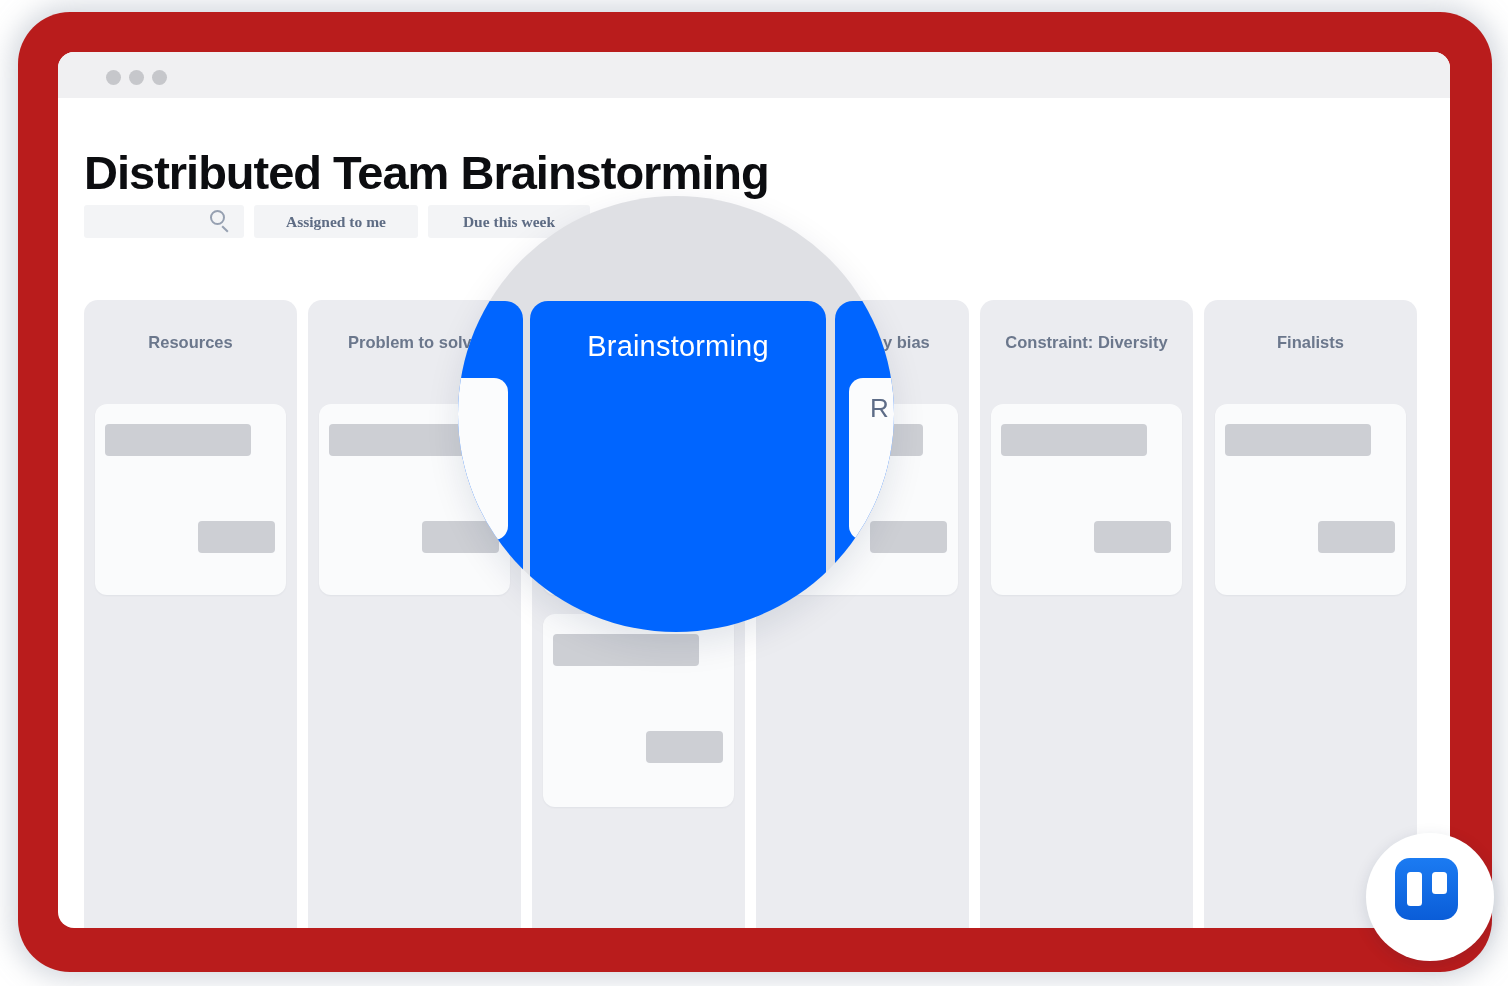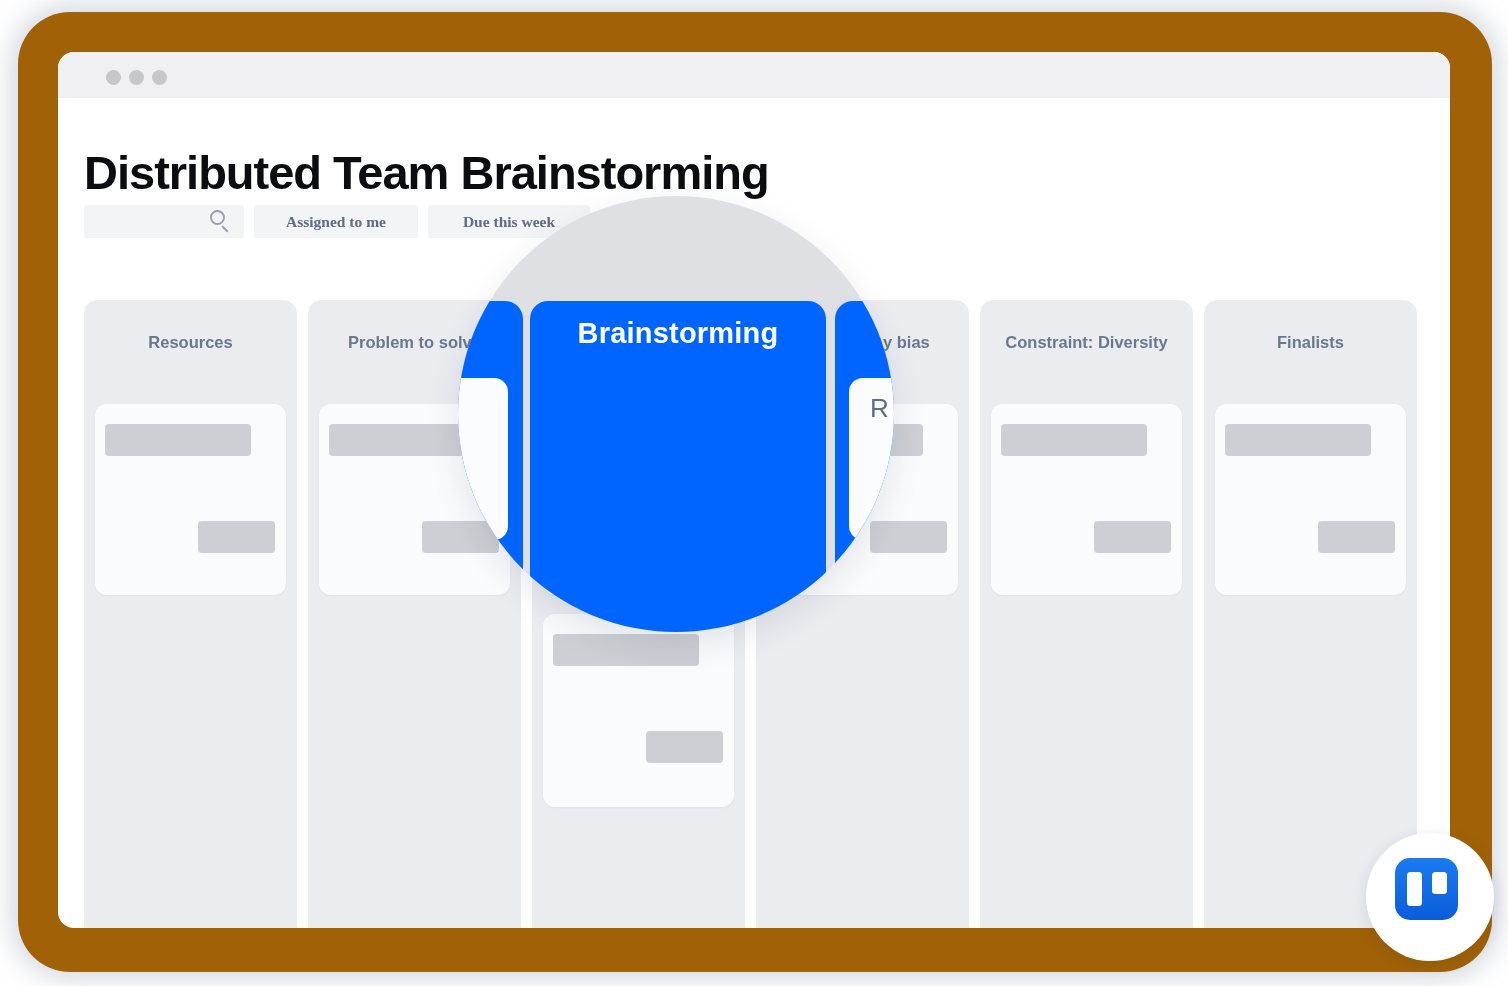--- a/index.html
+++ b/index.html
@@ -1,21 +1,21 @@
 <!DOCTYPE html>
 <html><head>
 <meta charset="utf-8">
 <style>
   html,body{margin:0;padding:0;background:#ffffff;}
   *{box-sizing:border-box;}
   body{width:1508px;height:986px;position:relative;font-family:"Liberation Sans",sans-serif;overflow:hidden;}
 
   
   .frame{position:absolute;left:18px;top:12px;width:1474px;height:960px;border-radius:52px;
-         background:#a16207;box-shadow:0 0 26px 8px rgba(148,158,173,.38);}
+         background:#b91c1c;box-shadow:0 0 26px 8px rgba(148,158,173,.38);}
   .window{position:absolute;left:40px;top:40px;right:42px;bottom:44px;background:#ffffff;
           border-radius:16px;overflow:hidden;}
 
   
   .chrome{position:absolute;left:0;top:0;right:0;height:46px;background:#f0f0f2;}
   .dots{position:absolute;left:48px;top:18px;display:flex;gap:8px;}
   .dot{width:15px;height:15px;border-radius:50%;background:#c6c7cb;}
 
   .title{position:absolute;left:26px;top:62px;font-size:47px;font-weight:700;
          letter-spacing:-1px;color:#0c0d10;white-space:nowrap;}
@@ -47,21 +47,21 @@
   .bar.a{left:10px;top:20px;width:146px;}
   .bar.b{left:103px;top:117px;width:77px;}
 
   
   .magnifier{position:absolute;left:458px;top:196px;width:436px;height:436px;border-radius:50%;
              background:#dfe0e4;overflow:hidden;box-shadow:0 12px 34px rgba(9,30,66,.10);}
   .mag-col{position:absolute;top:105px;height:360px;background:#0065FF;border-radius:18px;}
   .mag-left{left:-80px;width:145px;}
   .mag-center{left:72px;width:296px;}
   .mag-right{left:377px;width:150px;}
-  .mag-head{margin-top:16px;text-align:center;color:#ffffff;font-size:29px;font-weight:700;
+  .mag-head{margin-top:29px;text-align:center;color:#ffffff;font-size:29px;font-weight:400;
             letter-spacing:.2px;}
   .mag-card{position:absolute;top:77px;height:162px;background:#fbfcfd;border-radius:14px;}
   .mag-card.lc{right:15px;width:92px;}
   .mag-card.cc{left:13px;width:270px;padding:17px 0 0 26px;font-size:26px;line-height:34px;
                font-weight:400;color:#5d6c87;}
   .mag-card.rc{left:14px;width:150px;padding:15px 0 0 21px;font-size:26px;color:#5d6c87;}
 
   
   .badge{position:absolute;left:1366px;top:833px;width:128px;height:128px;border-radius:50%;
          background:#ffffff;box-shadow:0 4px 16px rgba(9,30,66,.12);cursor:pointer;}

